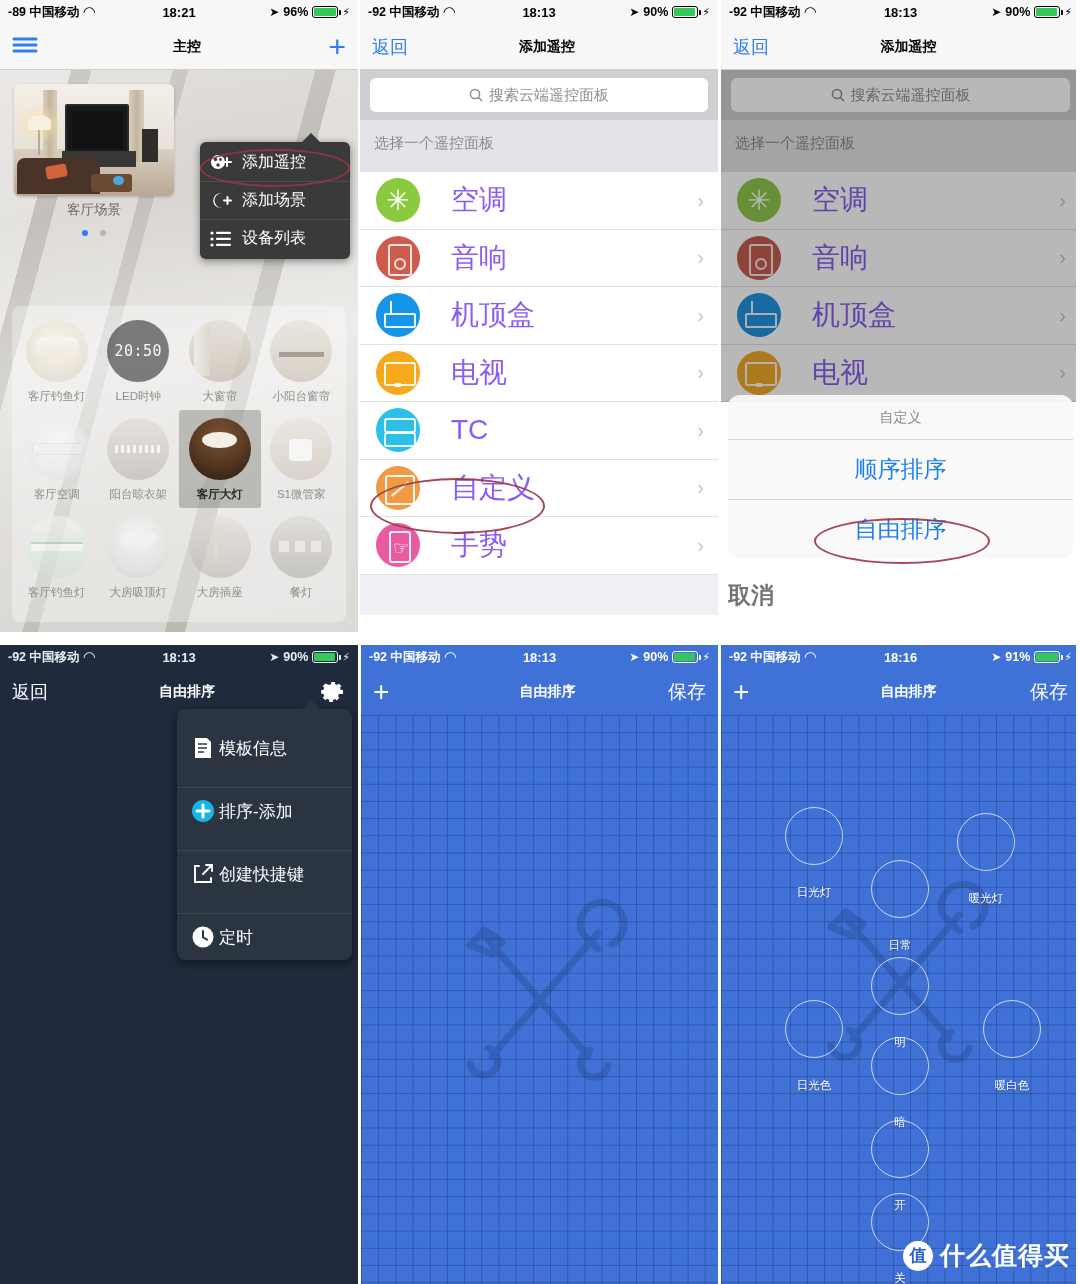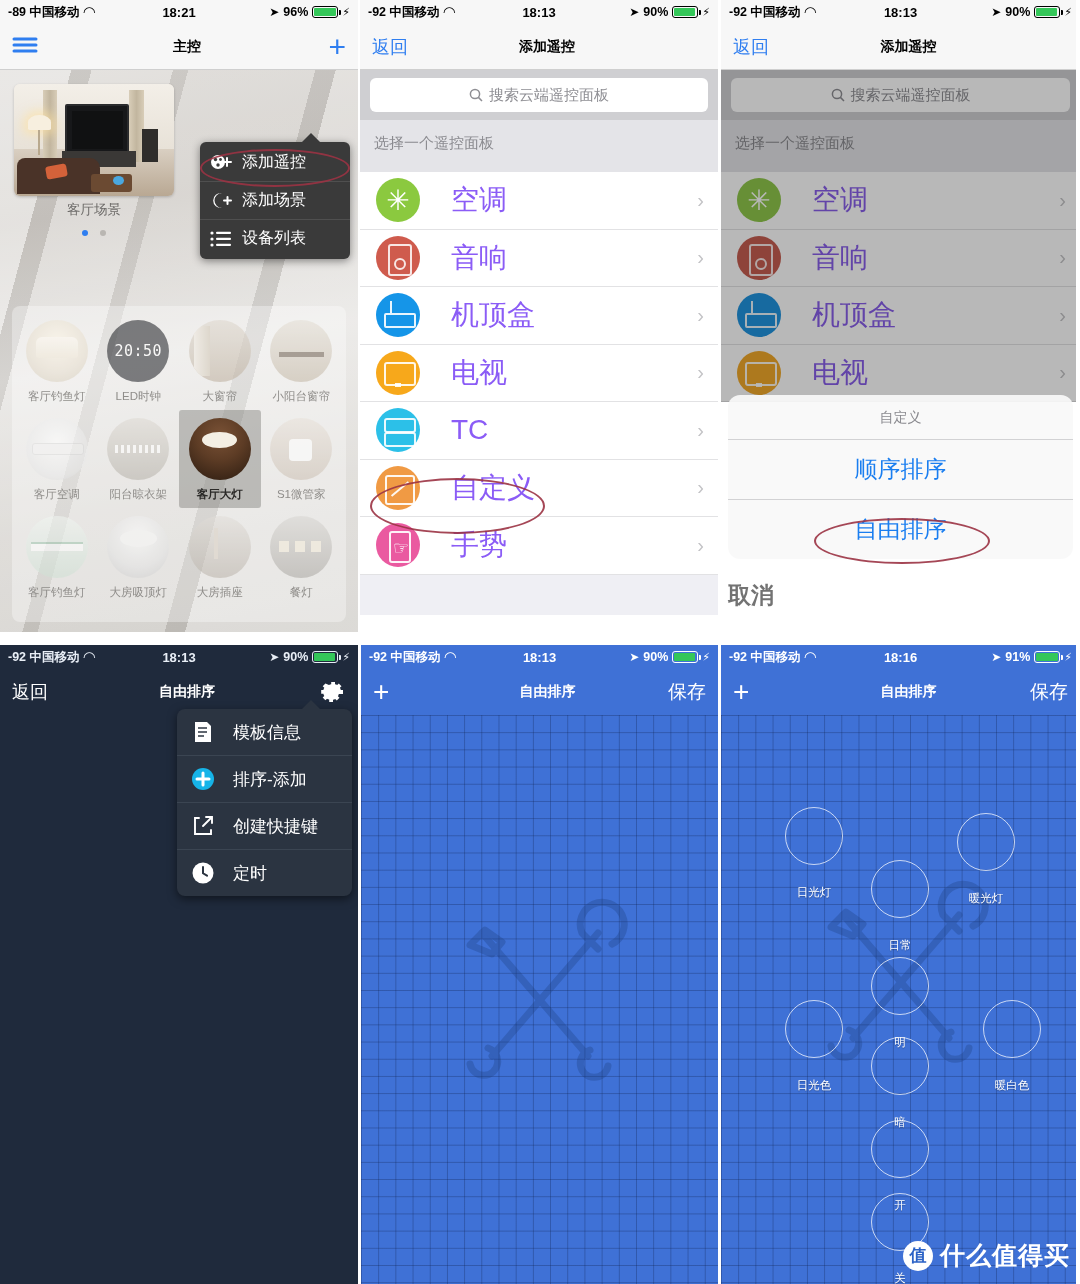--- a/index.html
+++ b/index.html
@@ -153,21 +153,21 @@
   .sheet-cancel { margin-top:7px; background:#fff; border-radius:12px; text-align:left;
     padding:14px 0; color:#737373; font-size:23px; font-weight:bold;}
 
   
   .p4-body { height:100%; background:#1f2a3c; }
   .gear { width:26px; height:26px; margin-left:auto; position:relative;}
   .gear svg { display:block; }
   .popmenu2 { position:absolute; right:6px; top:64px; width:175px; background:#2b3441;
     border-radius:8px; box-shadow:0 3px 10px rgba(0,0,0,.5); z-index:20;}
   .popmenu2::before{content:""; position:absolute; top:-9px; right:32px; border:9px solid transparent; border-bottom-color:#2b3441; border-top:0;}
-  .pm2-item { display:flex; align-items:center; gap:18px; padding:11px 14px; color:#fff; font-size:17px;}
+  .pm2-item { display:flex; align-items:center; gap:4px; padding:11px 14px; color:#fff; font-size:17px;margin-top:16px;}
   .pm2-item + .pm2-item { border-top:1px solid #3b4552;}
   .pm2-ic { width:24px; height:24px; flex:0 0 24px; position:relative;}
 
   
   .bp { position:relative; height:100%;
     background-color:#3f71d6;
     background-image:
       linear-gradient(to right, rgba(20,40,90,.34) 1.2px, transparent 1.2px),
       linear-gradient(to bottom, rgba(20,40,90,.34) 1.2px, transparent 1.2px);
     background-size:17.2px 17.2px; }

